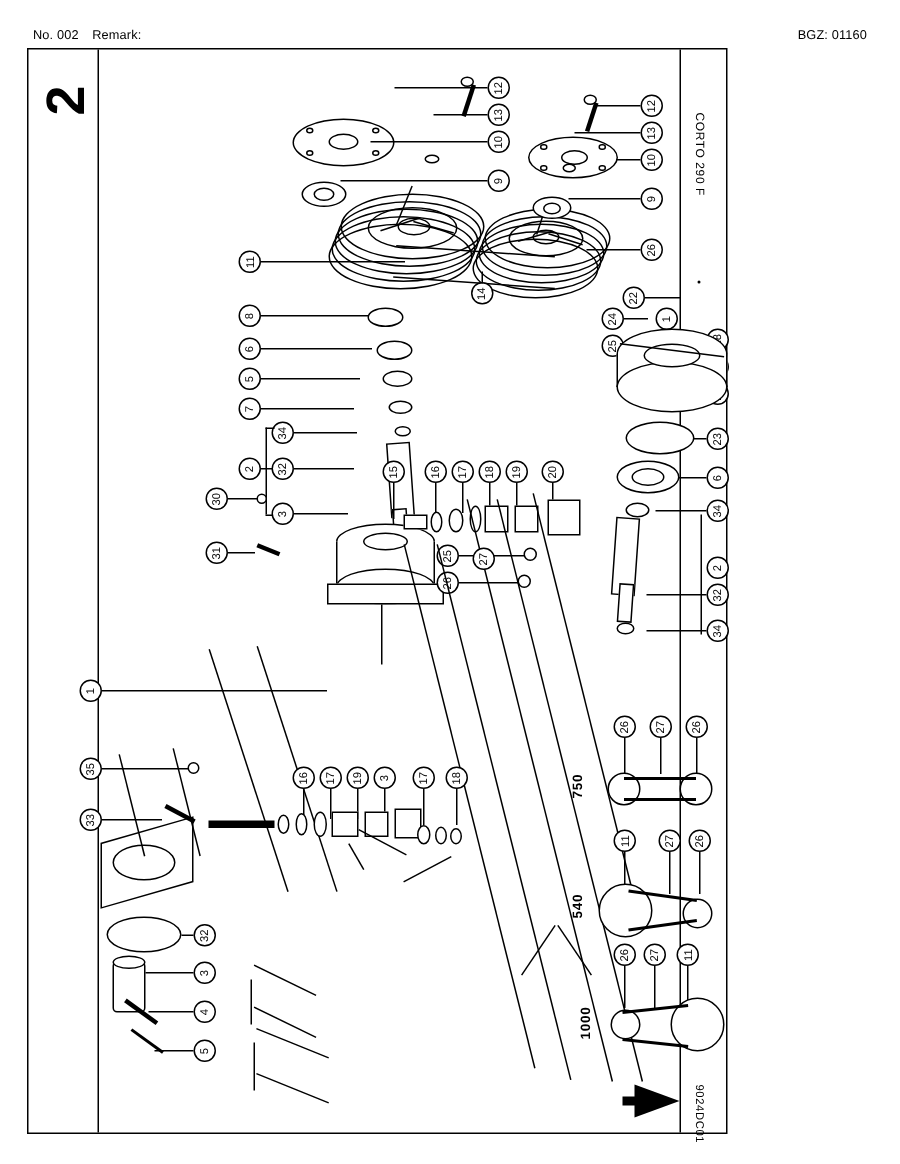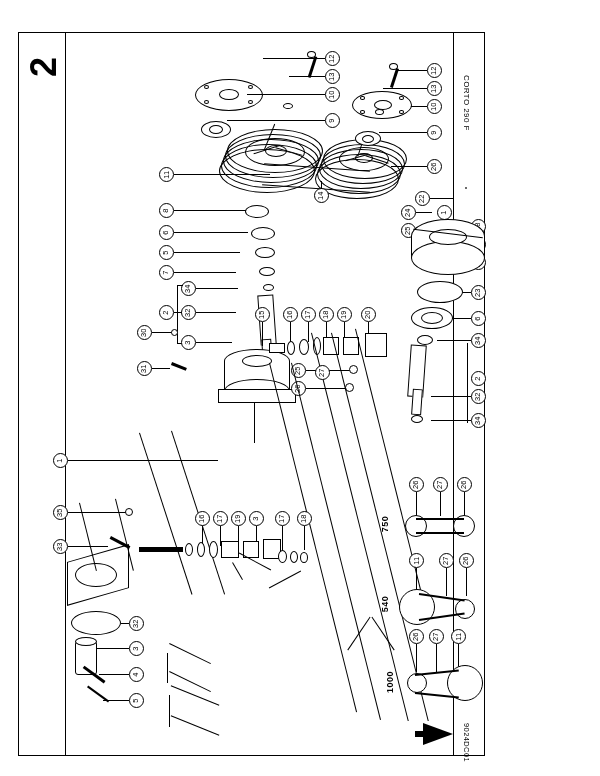--- a/index.html
+++ b/index.html
@@ -86,20 +86,26 @@
     font-size:31px;color:#ef1c24;white-space:nowrap;
     font-family:"Liberation Sans", sans-serif;letter-spacing:-.3px;
     pointer-events:none;
   }
 </style>
 </head>
 <body>
 
 <div class="page">
 
+  <div class="hdr">
+    <div class="left">
+      <span class="no">No. 002</span><span>Remark:</span>
+    </div>
+    <div class="right">BGZ: 01160</div>
+  </div>
 
   <div class="frame">
     <div class="frame-inner">
 
       <div class="vrule-left"></div>
       <div class="vrule-right"></div>
 
       <div class="pagenum">2</div>
 
       <div class="claas-block">

